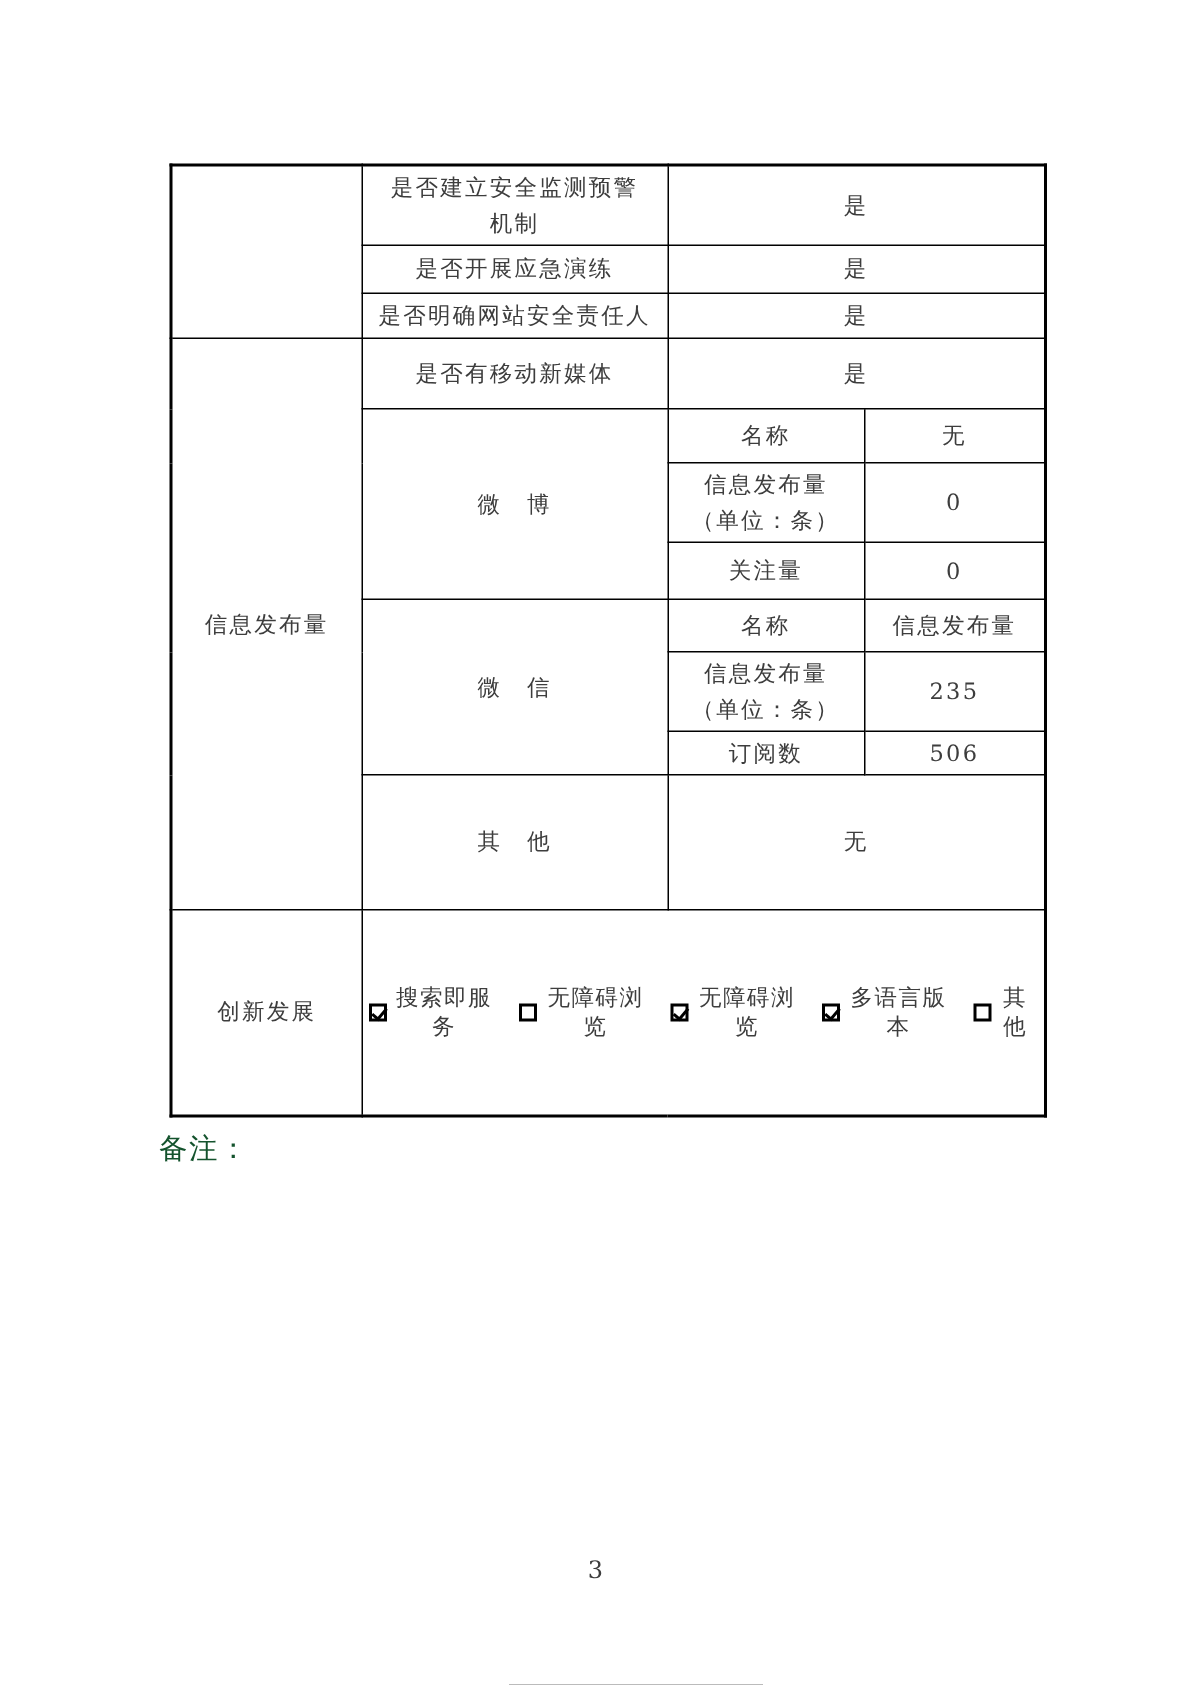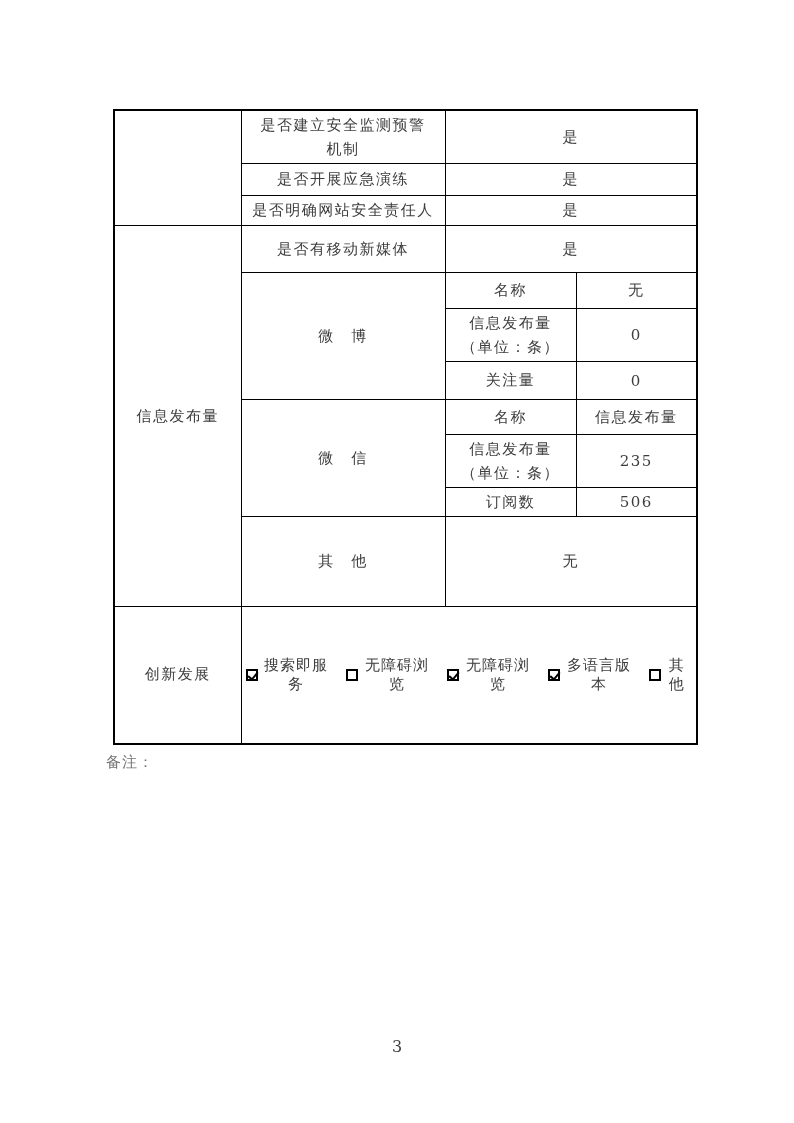--- a/index.html
+++ b/index.html
@@ -56,23 +56,23 @@
     left:0px; top:1px;
     width:8px; height:4px;
     border-left:2px solid #000;
     border-bottom:2px solid #000;
     transform:rotate(-50deg);
   }
   .cb-label { font-size:15px; letter-spacing:1px; color:#3d3d3d; }
   .remarks {
     position:absolute;
     left:106px; top:753px;
-    font-size:15px;
+    font-size:19px;
     letter-spacing:1px;
-    color:#737373;
+    color:#14532d;
   }
   .page-number {
     position:absolute;
     left:0; right:0;
     top:1037px;
     text-align:center;
     font-size:16px;
     color:#3d3d3d;
   }
 </style>

